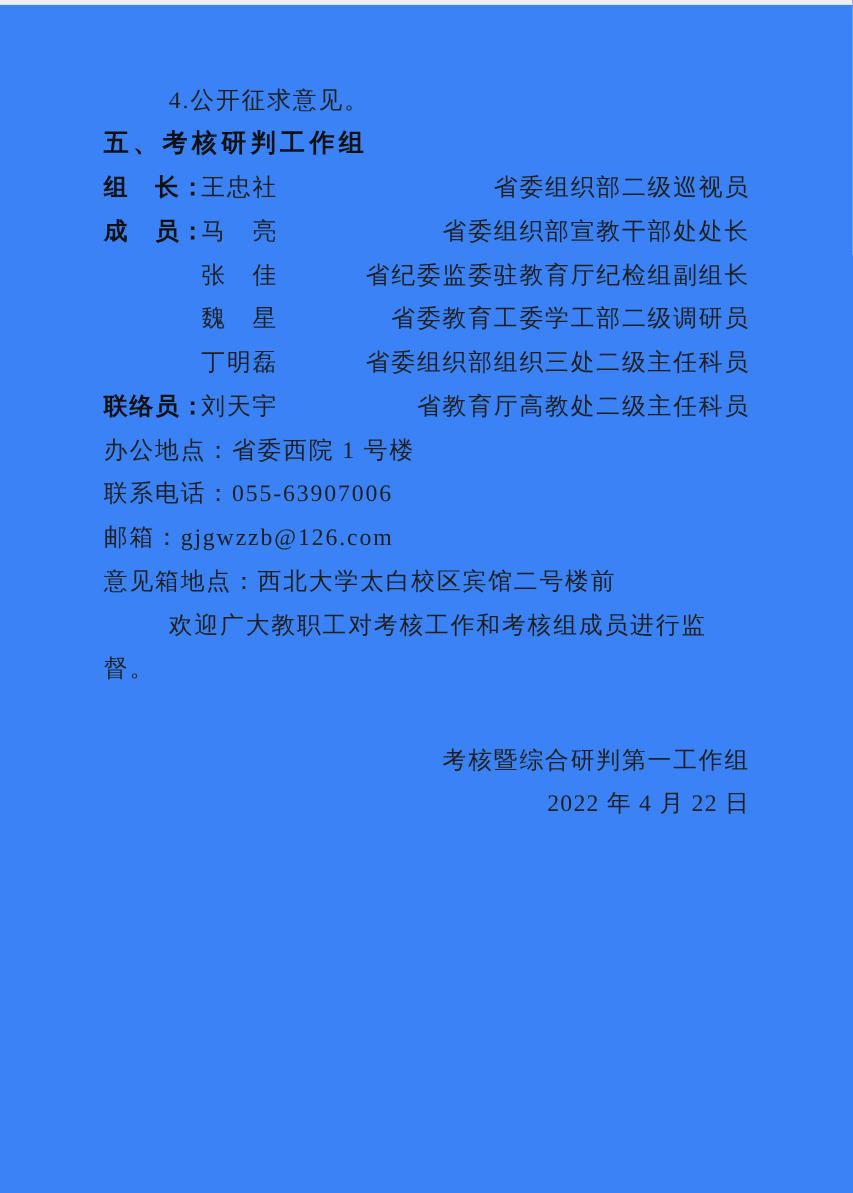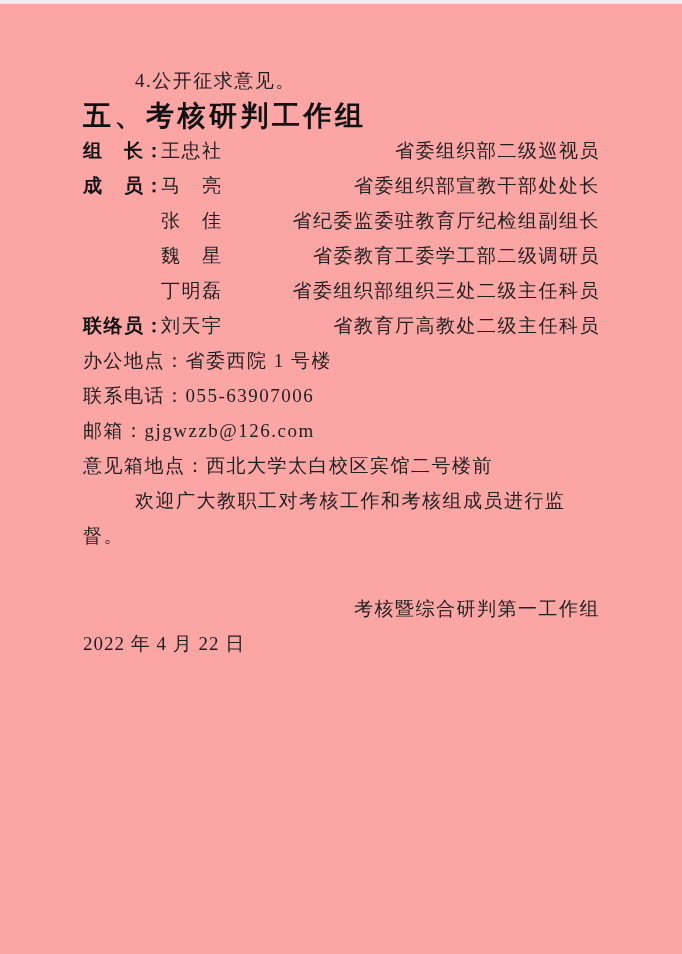--- a/index.html
+++ b/index.html
@@ -1,20 +1,20 @@
 <!DOCTYPE html>
 <html><head>
 <meta charset="utf-8">
 <style>
   html, body { margin: 0; padding: 0; }
   .page {
     position: relative;
     width: 682px;
     height: 954px;
-    background: #fca5a5;
+    background: #3b82f6;
     overflow: hidden;
     font-family: "Liberation Serif", "DejaVu Serif", serif;
     color: #1f1f1f;
   }
   .top-edge {
     position: absolute;
     top: 0; left: 0; right: 0;
     height: 3px;
     background: #f0f0f0;
     border-bottom: 1px solid #e3e3e3;
@@ -27,42 +27,42 @@
     font-size: 19px;
     letter-spacing: 1.5px;
     line-height: 35px;
   }
   .content p, .content h2, .content div { margin: 0; padding: 0; }
   .line { line-height: 35px; }
   .indent { text-indent: 52px; }
   .info { padding-left: 50px; }
   .heading {
     font-family: "Liberation Sans", "DejaVu Sans", sans-serif;
-    font-size: 28px;
+    font-size: 20px;
     font-weight: 700;
     letter-spacing: 3.5px;
     padding-left: 50px;
     line-height: 35px;
     color: #111;
   }
   .row { display: flex; padding-left: 50px; line-height: 35px; }
   .label {
     font-family: "Liberation Sans", "DejaVu Sans", sans-serif;
     font-weight: 700;
     width: 78px;
     flex: none;
     white-space: nowrap;
     color: #111;
   }
   .name { width: 74px; flex: none; white-space: nowrap; }
   .title { flex: 1; white-space: nowrap; text-align: right; }
   .para { text-align: justify; text-indent: 52px; line-height: 35px; }
   .spacer { height: 38px; }
   .sig { text-align: right; padding-right: 43px; line-height: 35px; }
-  .date { padding-right: 110px; letter-spacing: 1px; line-height: 35px; }
+  .date { text-align: right; padding-right: 110px; letter-spacing: 1px; line-height: 35px; }
 </style>
 </head>
 <body>
 
 <div class="page">
   <div class="top-edge"></div>
 
   <div class="content">
 
     <p class="line indent">4.公开征求意见。</p>

